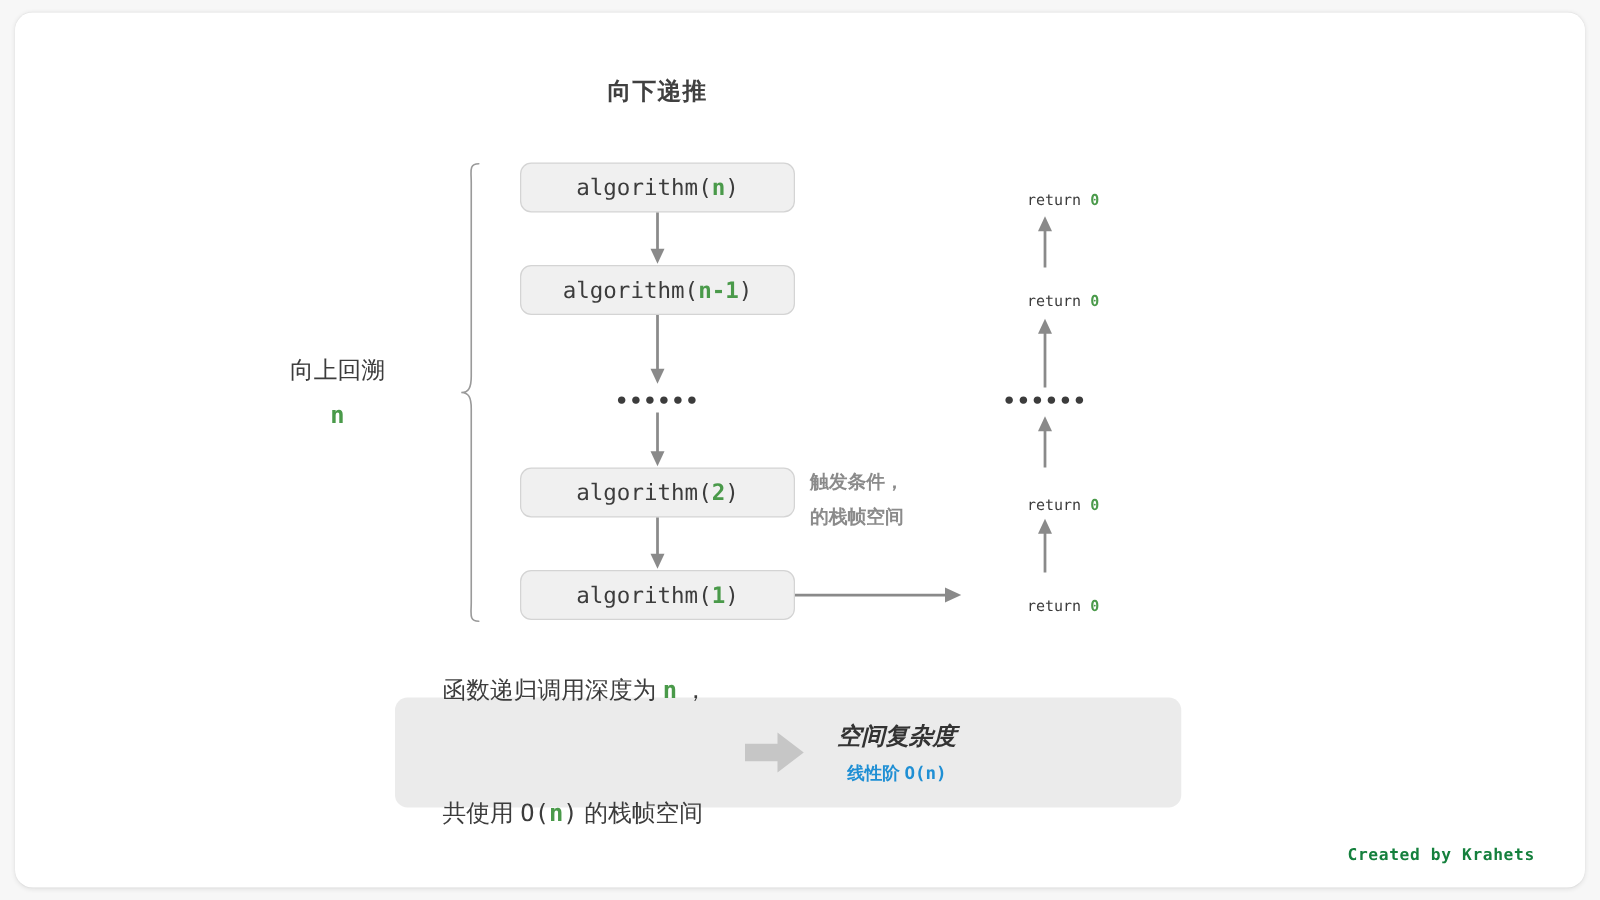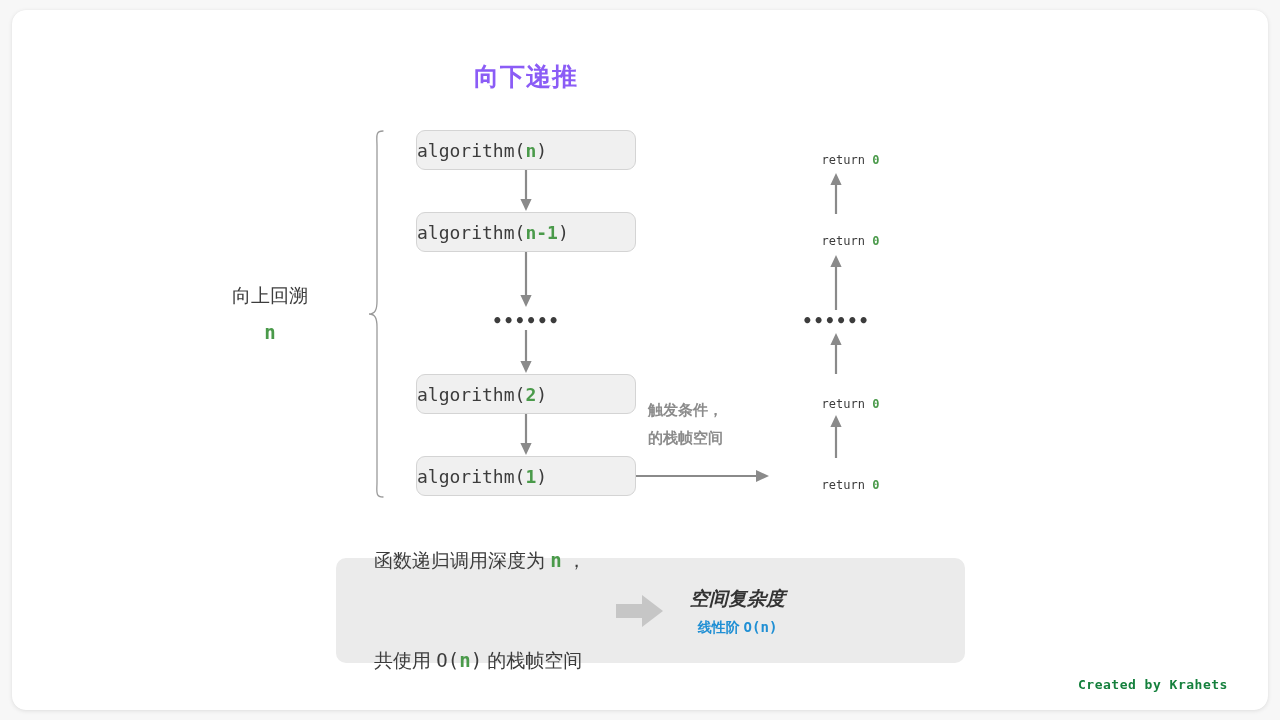--- a/index.html
+++ b/index.html
@@ -14,32 +14,32 @@
     width:1256px;height:700px;
     background:#ffffff;
     border-radius:14px;
     box-shadow:0 1px 4px rgba(0,0,0,0.10),0 0 1px rgba(0,0,0,0.06);
   }
   .stage{position:absolute;left:0;top:0;width:1280px;height:720px;}
   .abs{position:absolute;}
 
   
   .colhead{
-    font-size:25px;font-weight:bold;color:#8b5cf6;
+    font-size:19px;font-weight:bold;color:#404040;
     letter-spacing:1px;text-align:center;white-space:nowrap;
   }
 
   
   .callbox{
     box-sizing:border-box;
     width:220px;height:40px;
     background:#f0f0f0;
     border:1px solid #d4d4d4;
     border-radius:9px;
-    display:flex;align-items:center;justify-content:flex-start;
+    display:flex;align-items:center;justify-content:center;
     font-family:"DejaVu Sans Mono","Liberation Mono",monospace;
     font-size:18px;color:#3c3c3c;
     white-space:pre;
   }
   .callbox .arg{color:#4a9a4a;font-weight:bold;}
 
   
   .retlabel{
     font-family:"DejaVu Sans Mono","Liberation Mono",monospace;
     font-size:12px;color:#3c3c3c;white-space:pre;
@@ -201,26 +201,26 @@
         <path d="M8 1 L2.4 13 L13.6 13 Z" fill="#8a8a8a"></path>
       </svg>
   </div>
 
   <div class="abs" style="left:636px;top:466px;">
     <svg width="134" height="20" viewBox="0 0 134 20">
       <path d="M0 10 L120 10" stroke="#8a8a8a" stroke-width="2.2" fill="none"></path>
       <path d="M133 10 L120 4 L120 16 Z" fill="#8a8a8a"></path>
     </svg>
   </div>
-  <div class="abs trigger" style="left:648px;top:396px;">
+  <div class="abs trigger" style="left:648px;top:372px;">
     <div>触发条件，</div>
     <div>的栈帧空间</div>
   </div>
 
-  <div class="abs summary" style="left:336px;top:558px;width:629px;height:105px;">
+  <div class="abs summary" style="left:316px;top:558px;width:629px;height:88px;">
 
     <div class="sum-left">
       <div><span>函数递归调用深度为 </span><span class="g">n</span><span> ，</span></div>
       <div><span>共使用 </span><span class="mono">O(</span><span class="g">n</span><span class="mono">)</span><span> 的栈帧空间</span></div>
     </div>
 
     <div class="sum-arrow">
       <svg width="48" height="36" viewBox="0 0 48 36">
         <path d="M0 11 L26 11 L26 2 L47 18 L26 34 L26 25 L0 25 Z" fill="#c6c6c6"></path>
       </svg>

